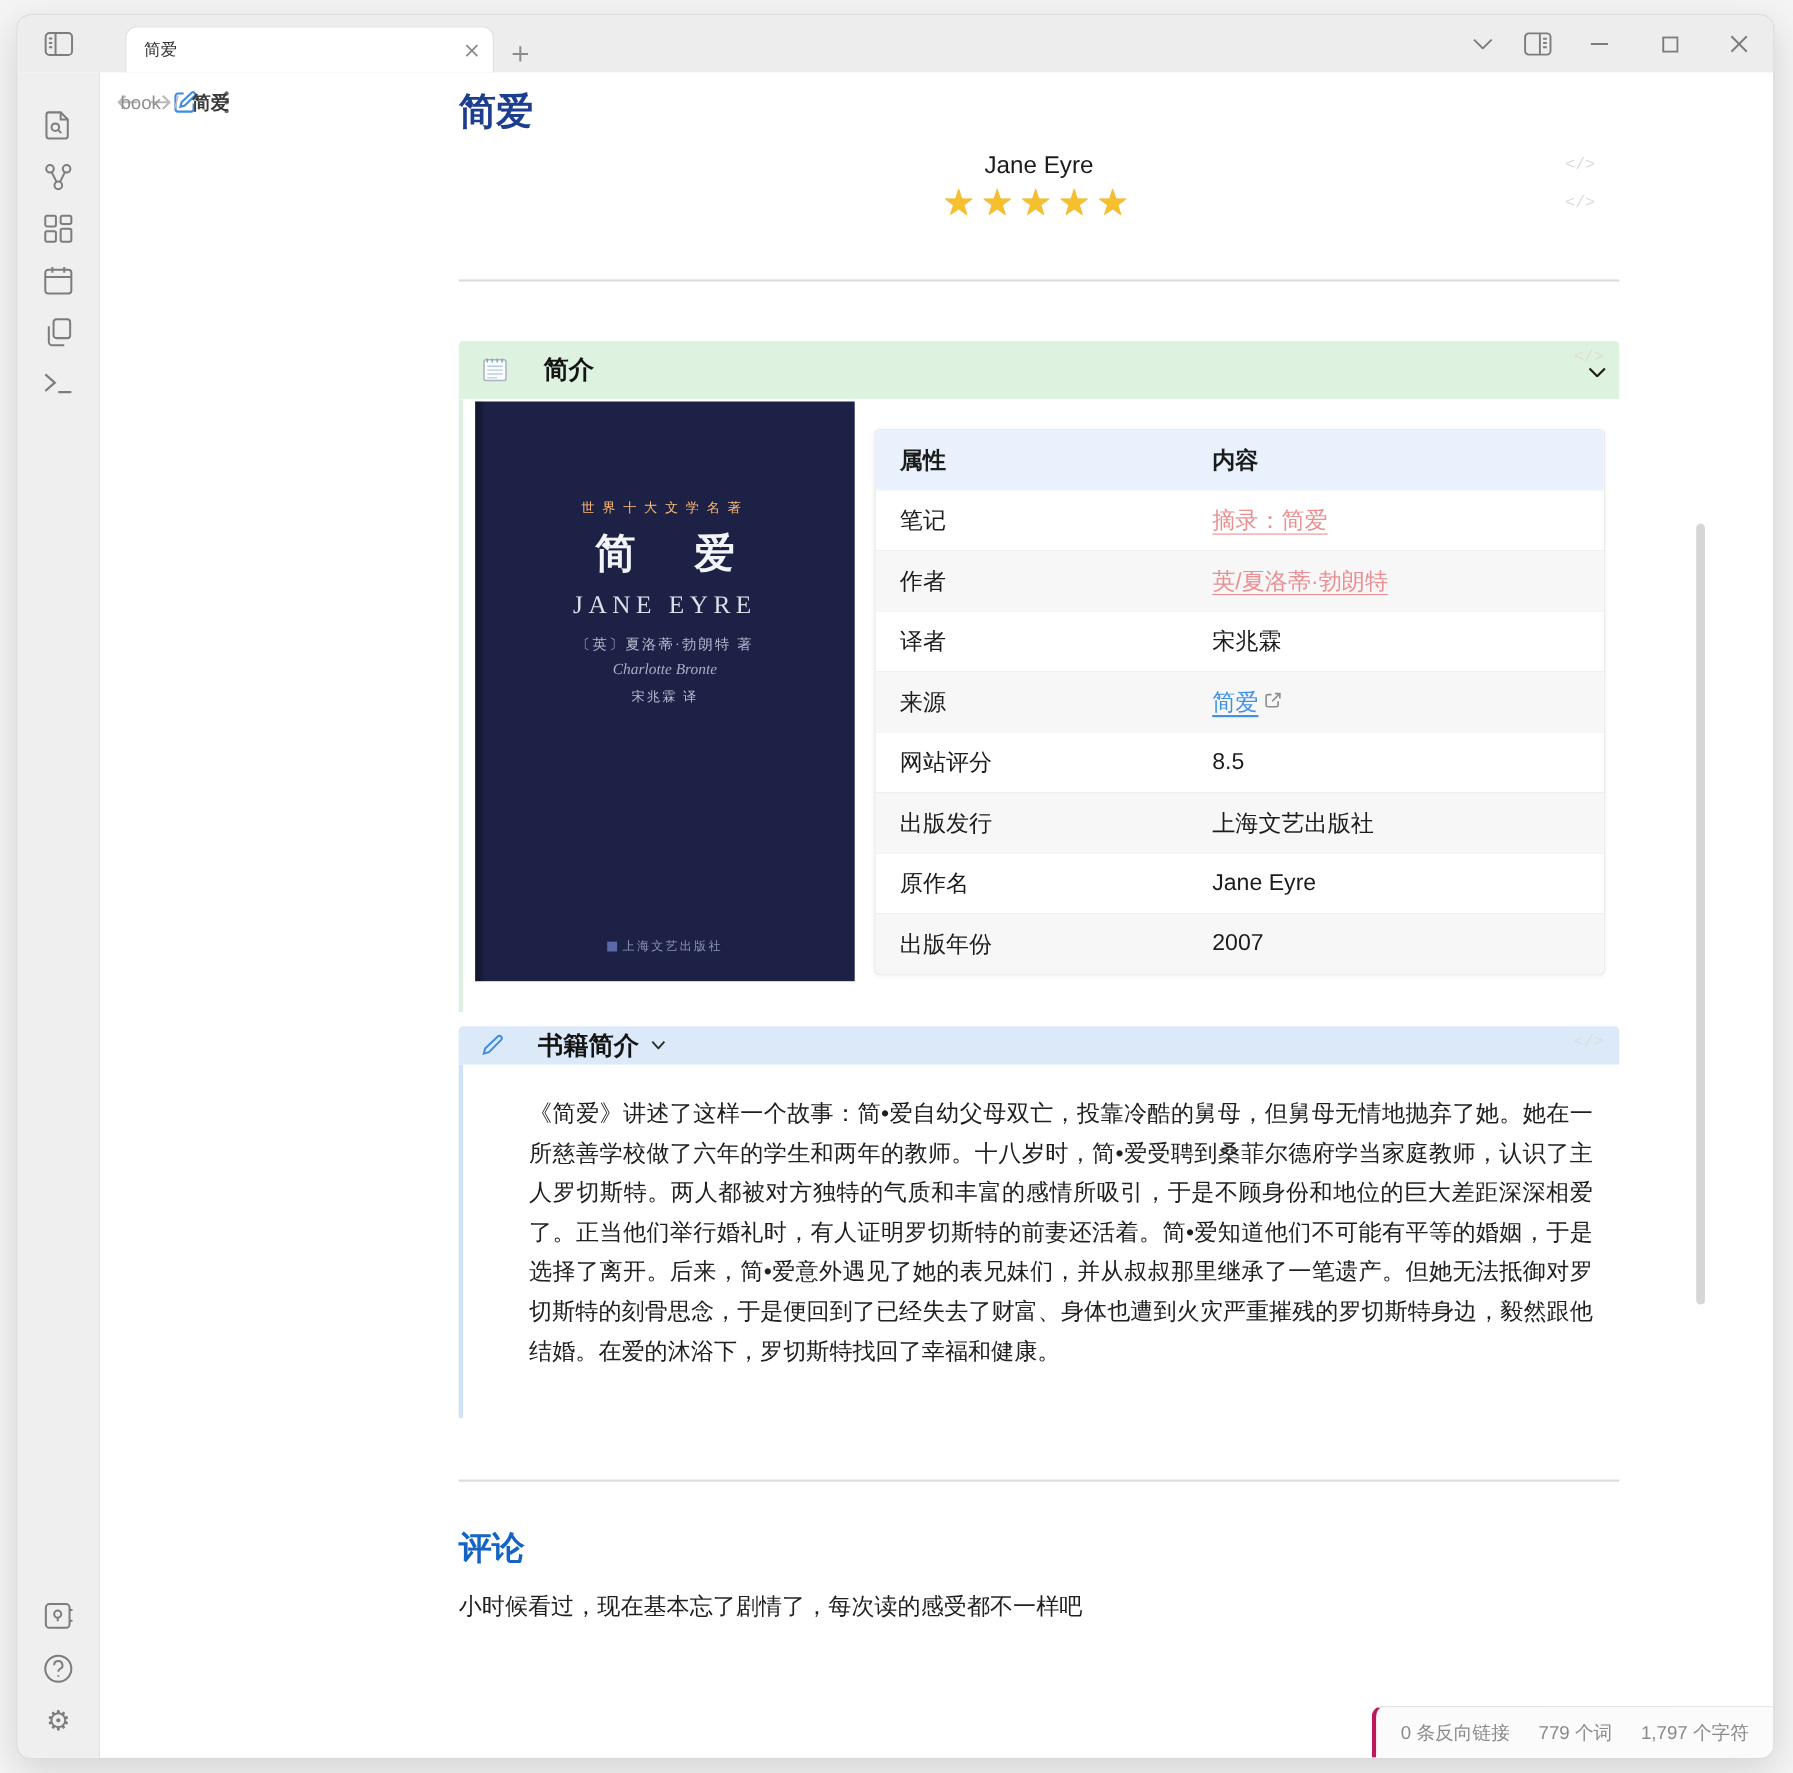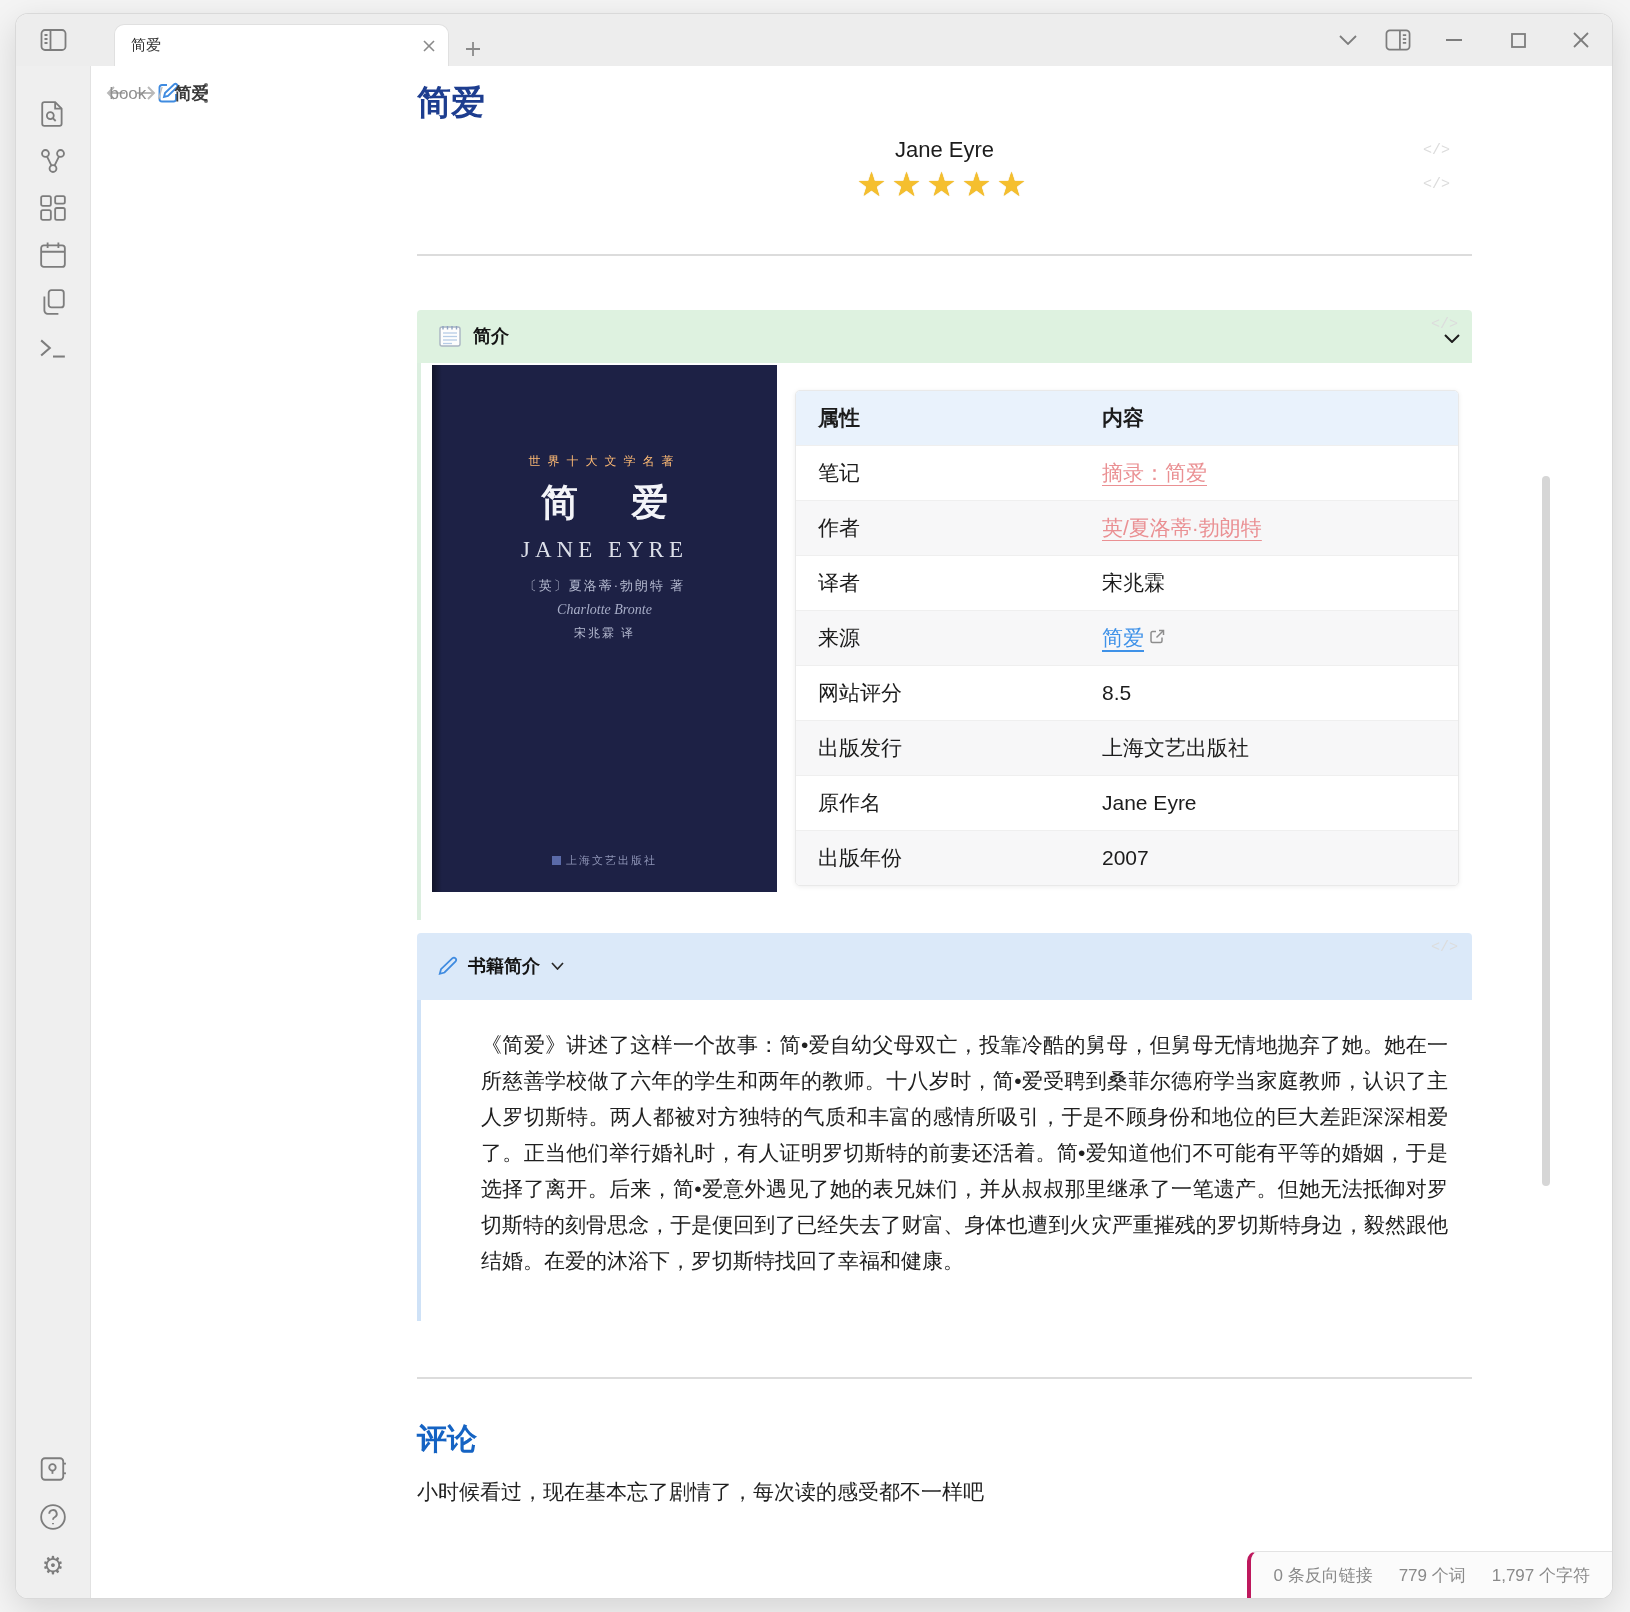--- a/index.html
+++ b/index.html
@@ -82,22 +82,22 @@
   .fm-code-1{position:absolute;right:22px;top:6px;}
   .fm-code-2{position:absolute;right:22px;top:40px;}
   .rule{border:none;border-top:2px solid #dcdcdc;margin:49px 0 0 0;}
   
   .callout{margin-top:54px;}
   .callout-header{
     height:53px;display:flex;align-items:center;padding:0 20px;position:relative;
     border-radius:4px 4px 0 0;
   }
   .callout-header.green{background:var(--green-bg);}
-  .callout-header.blue{background:var(--blue-bg);height:67px;}
-  .callout-title{font-size:18px;font-weight:700;color:#141414;margin-left:10px;}
+  .callout-header.blue{background:var(--blue-bg);height:35px;}
+  .callout-title{font-size:23px;font-weight:700;color:#141414;margin-left:31px;}
   .callout-code{position:absolute;right:14px;top:7px;}
   .fold-icon{position:absolute;right:12px;top:24px;}
   .inline-chevron{margin-left:11px;display:inline-flex;}
   .callout-body{
     background:#fff;position:relative;border-left:4px solid #dcefe0;padding-left:40px;
   }
   .callout-body.blue-edge{border-left:4px solid #cfe2f7;}
   .intro-body{display:flex;padding:2px 13px 28px 11px;}
   
   .book-cover{

